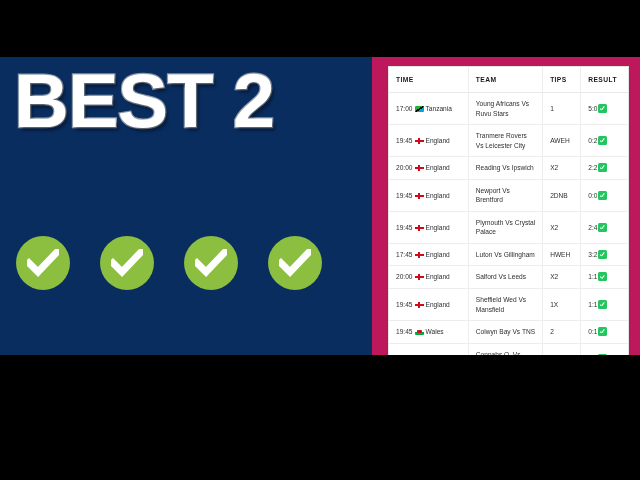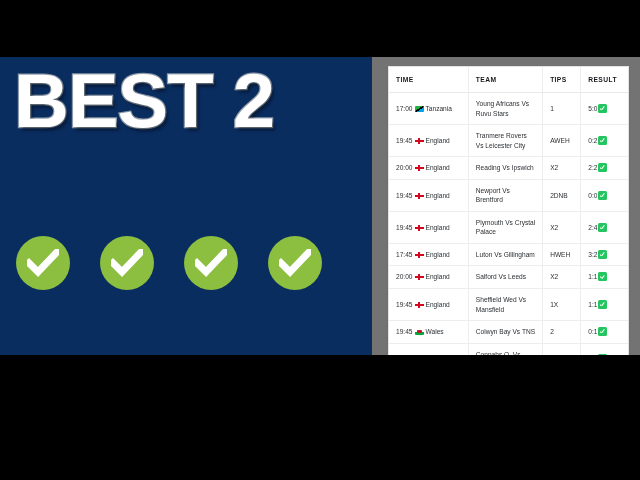--- a/index.html
+++ b/index.html
@@ -6,21 +6,21 @@
   body{
     width:640px;height:480px;overflow:hidden;
     font-family:"Liberation Sans","DejaVu Sans",sans-serif;
     background:#000000;
   }
   #stage{position:relative;width:640px;height:480px;background:#000;}
 
   
   #band{
     position:absolute;left:0;top:57px;width:640px;height:298px;
-    background:#737373;overflow:hidden;
+    background:#be185d;overflow:hidden;
   }
 
   
   #left{
     position:absolute;left:0;top:0;width:372px;height:366px;
     background:#0a2d60;
     overflow:hidden;
   }
 
   .headline{

